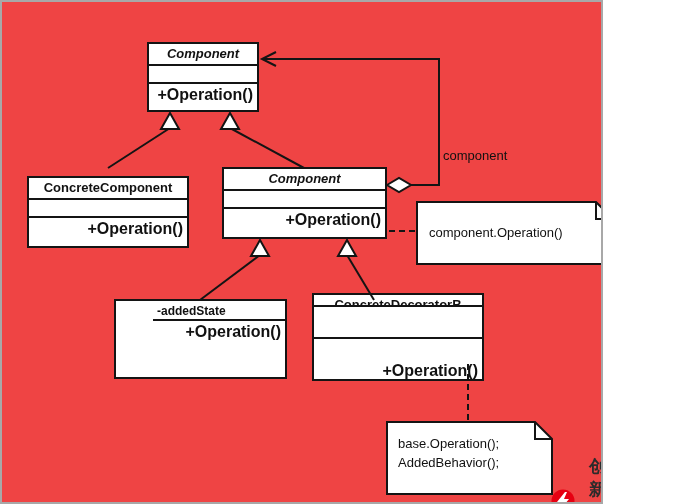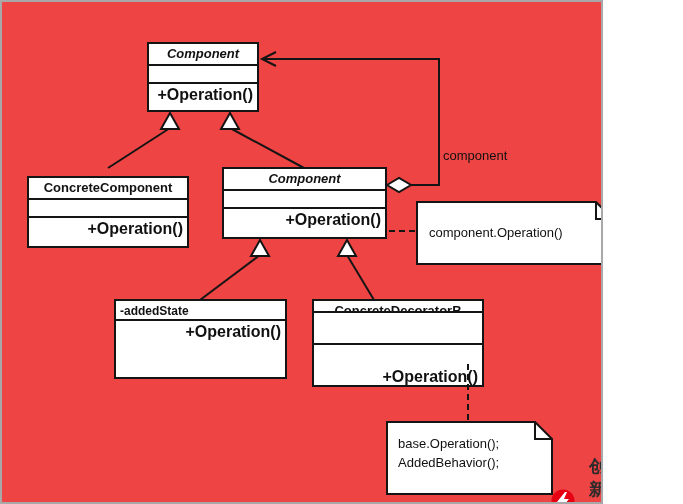--- a/index.html
+++ b/index.html
@@ -106,29 +106,29 @@
 
   <div class="uml-class" style="left:220px; top:165px; width:165px; height:72px;">
     <div class="uml-title abstract">Component</div>
     <div class="uml-attrs"></div>
     <div class="uml-methods">
       <div class="member">+Operation()</div>
     </div>
   </div>
 
   <div class="uml-class" style="left:112px; top:297px; width:173px; height:80px;">
-    <div class="uml-attrs" style="height:20px;">
+    <div class="uml-attrs" style="height:20px;margin-left:37px;">
       <div class="member">-addedState</div>
     </div>
     <div class="uml-methods">
       <div class="member">+Operation()</div>
     </div>
   </div>
 
-  <div class="uml-class" style="left:310px; top:297px; width:172px; height:88px;gap:21px;">
+  <div class="uml-class" style="left:310px; top:291px; width:172px; height:88px;gap:21px;">
     <div class="uml-title">ConcreteDecoratorB</div>
     <div class="uml-attrs"></div>
     <div class="uml-methods">
       <div class="member">+Operation()</div>
     </div>
   </div>
 
   <div class="note-text" style="left:427px; top:221px;">component.Operation()</div>
 
   <div class="note-text" style="left:396px; top:432px;">

